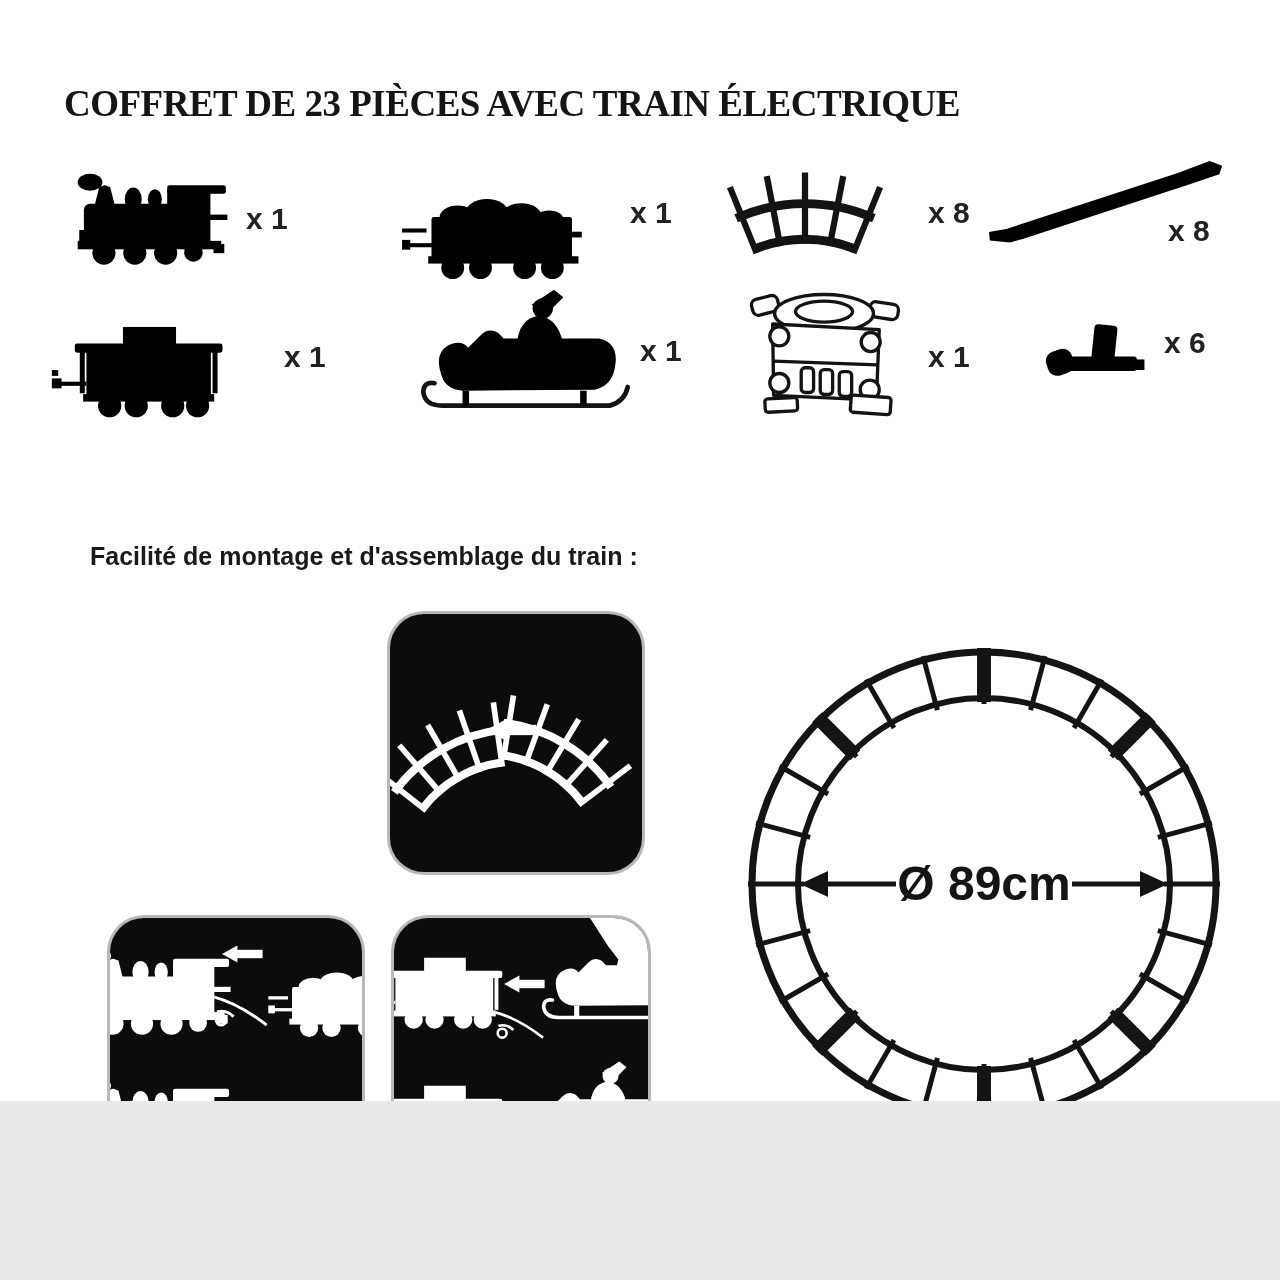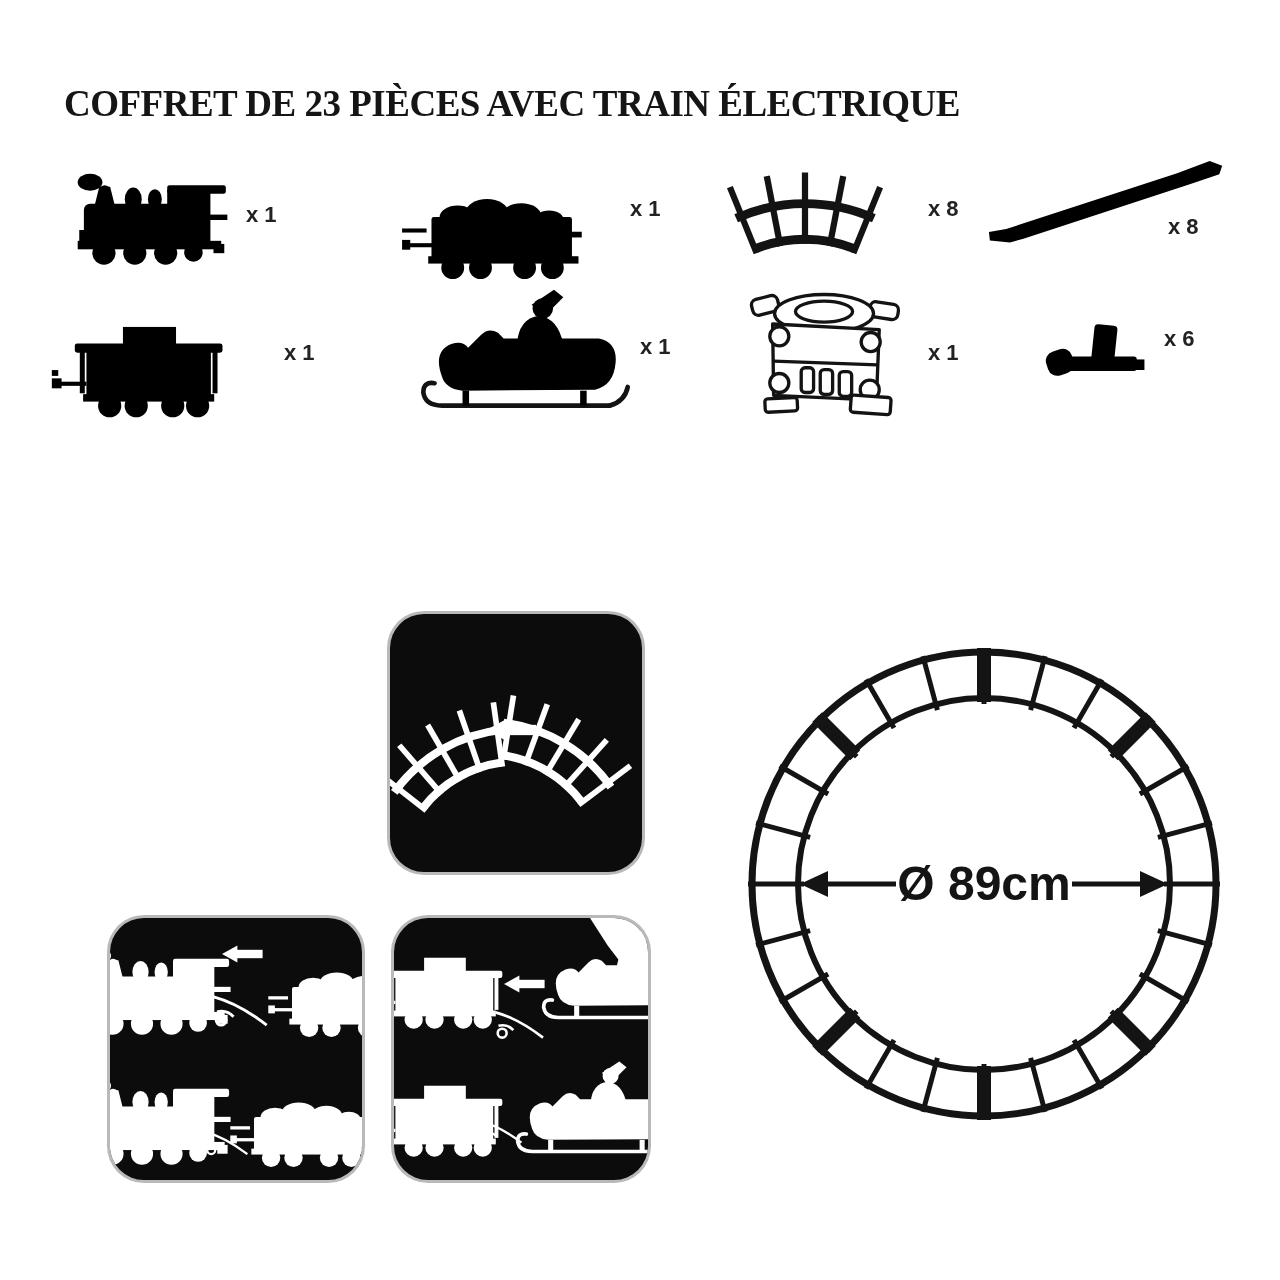--- a/index.html
+++ b/index.html
@@ -1,31 +1,31 @@
 <!DOCTYPE html>
 <html><head>
 <meta charset="utf-8">
 <style>
   html,body{margin:0;padding:0;background:#e9e9e9;}
   .page{
-    position:relative;width:1280px;height:1280px;background:#ffffff;
+    position:relative;width:1280px;height:1101px;background:#ffffff;
     font-family:"Liberation Sans",sans-serif;color:#141414;overflow:hidden;
     margin:0 auto;
   }
   .abs{position:absolute;}
   h1.title{
     margin:0;font-family:"Liberation Serif",serif;font-weight:700;
     font-size:37px;letter-spacing:-0.5px;color:#151515;white-space:nowrap;
   }
   h2.subtitle{
     margin:0;font-family:"Liberation Sans",sans-serif;font-weight:700;
     font-size:25px;color:#1a1a1a;white-space:nowrap;
   }
   .qty{
-    font-weight:700;font-size:22px;color:#222;white-space:nowrap;
+    font-weight:700;font-size:30px;color:#222;white-space:nowrap;
     font-family:"Liberation Sans",sans-serif;
   }
   .part-icon{color:#131313;}
   .panel{
     background:#0c0c0c;border-radius:34px;overflow:hidden;
     box-shadow:0 0 0 3px #b9b9b9;
   }
   .panel svg{display:block;width:100%;height:100%;color:#ffffff;}
   text.dia{
     font-family:"Liberation Sans",sans-serif;font-weight:700;
@@ -198,20 +198,21 @@
   <svg class="abs part-icon" style="left:742px;top:284px;" width="166" height="138" viewBox="0 0 170 145">
       <use href="#s-motor"></use>
     </svg>
   <span class="qty abs" style="left:928px;top:340px;">x 1</span>
 
   <svg class="abs part-icon" style="left:1044px;top:322px;" width="102" height="72" viewBox="0 0 105 75">
       <use href="#s-conn"></use>
     </svg>
   <span class="qty abs" style="left:1164px;top:326px;">x 6</span>
 
+  <h2 class="subtitle abs" style="left:90px;top:542px;">Facilité de montage et d'assemblage du train :</h2>
 
   <div class="panel abs" style="left:390px;top:614px;width:252px;height:258px;">
     <svg viewBox="0 0 252 258">
       <g fill="#ffffff" color="#ffffff">
         <g transform="translate(-38,150) rotate(-30)">
           <use href="#s-curve" width="170" height="89"></use>
         </g>
         <g transform="translate(118,58) rotate(31)">
           <use href="#s-curve" width="170" height="89"></use>
         </g>

